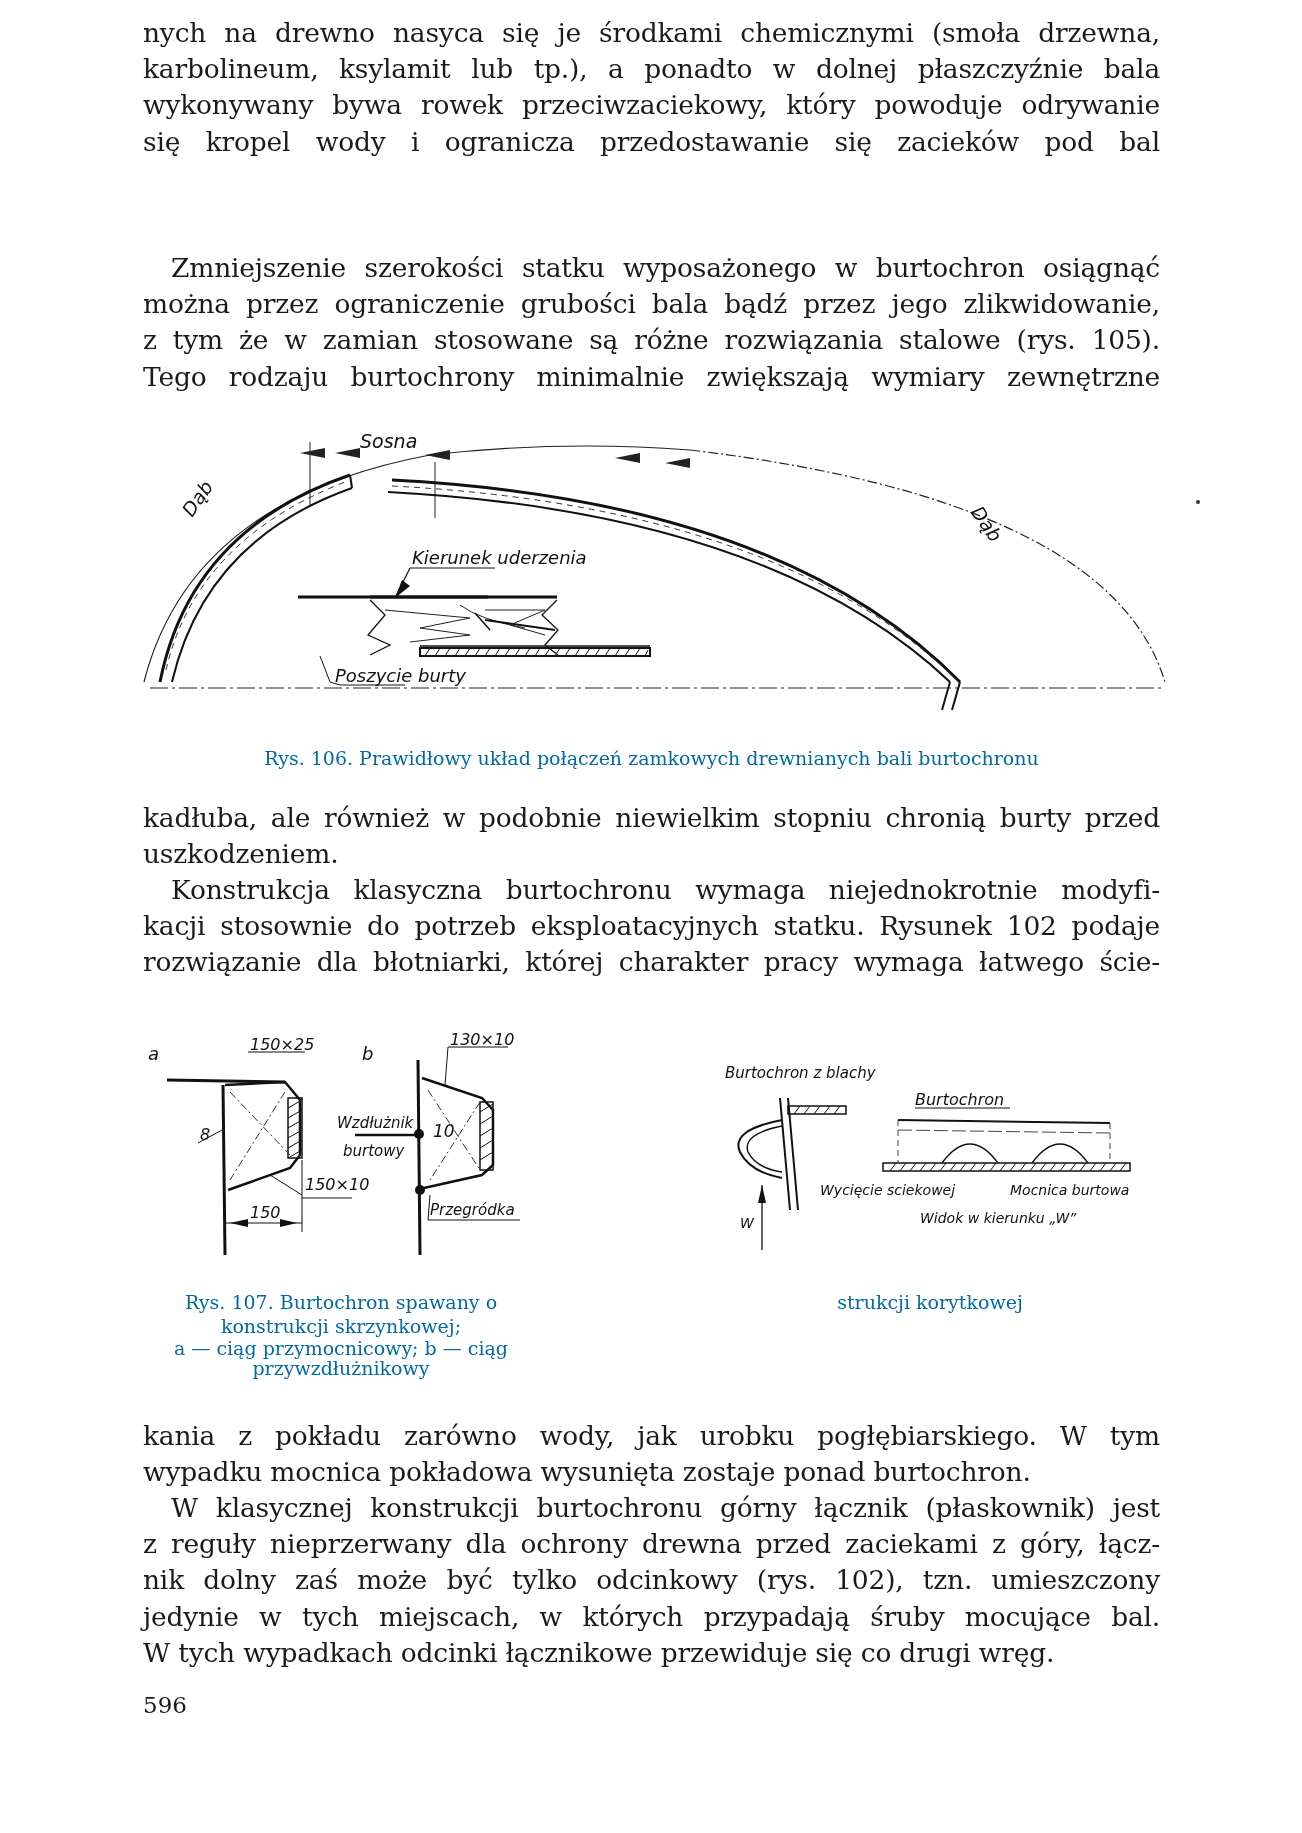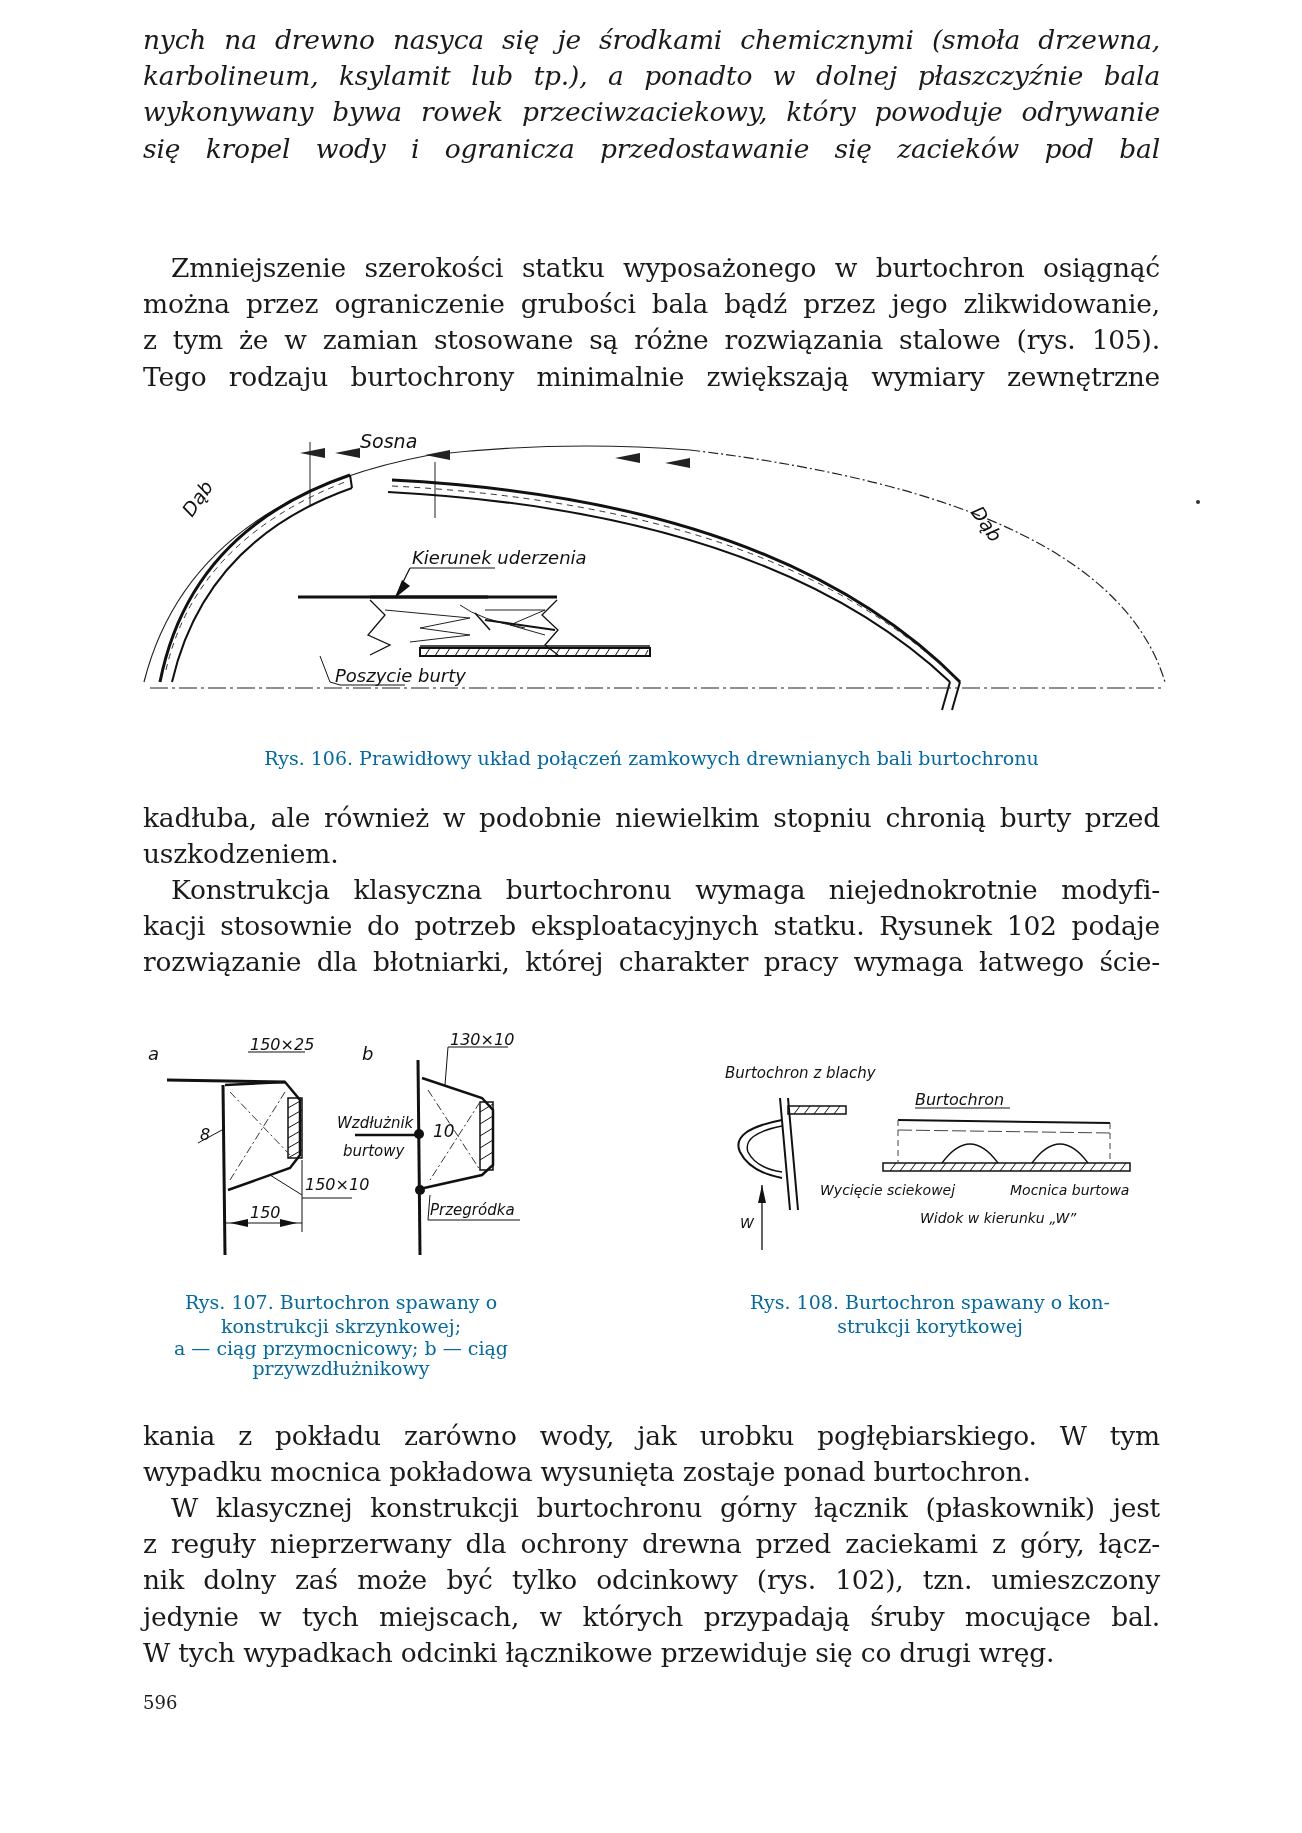--- a/index.html
+++ b/index.html
@@ -8,29 +8,29 @@
   .page { position: absolute; left: 0; top: 0; width: 1302px; height: 1833px; }
   .para { position: absolute; left: 143px; width: 1017px; font-size: 26.5px;
           line-height: 36.2px; text-align: justify; text-align-last: left; letter-spacing: -0.2px; }
   .para .line { display: block; text-align: justify; text-align-last: justify; white-space: nowrap; }
   .para .line.last { text-align-last: left; }
   .indent { padding-left: 28px; }
   .caption { position: absolute; font-size: 19px; line-height: 24px; color: #0369a1; text-align: center; }
   .caption-small { font-size: 19px; line-height: 20px; }
   .fig { position: absolute; }
   .fig svg text { font-family: "DejaVu Sans", "Liberation Sans", sans-serif; font-style: italic; fill: #111; }
-  .pagenum { position: absolute; left: 143px; top: 1692px; font-size: 18px; }
+  .pagenum { position: absolute; left: 143px; top: 1692px; font-size: 23px; }
   .stray-dot { position: absolute; width: 4px; height: 4px; background: #333; border-radius: 50%; }
 </style>
 </head>
 <body>
 
 <div class="page">
 
-  <div class="para" style="top:22px;font-style:italic;">
+  <div class="para" style="top:15px;">
     <span class="line">nych na drewno nasyca się je środkami chemicznymi (smoła drzewna,</span>
     <span class="line">karbolineum, ksylamit lub tp.), a ponadto w dolnej płaszczyźnie bala</span>
     <span class="line">wykonywany bywa rowek przeciwzaciekowy, który powoduje odrywanie</span>
     <span class="line">się kropel wody i ogranicza przedostawanie się zacieków pod bal</span>
   </div>
 
   <div class="para" style="top:250px;">
     <span class="line indent">Zmniejszenie szerokości statku wyposażonego w burtochron osiągnąć</span>
     <span class="line">można przez ograniczenie grubości bala bądź przez jego zlikwidowanie,</span>
     <span class="line">z tym że w zamian stosowane są różne rozwiązania stalowe (rys. 105).</span>
@@ -253,21 +253,20 @@
   </div>
 
   <div class="caption" style="left:141px; top:1290px; width:400px;">
     <div>Rys. 107. Burtochron spawany o</div>
     <div>konstrukcji skrzynkowej;</div>
     <div class="caption-small" style="font-style: normal;">a — ciąg przymocnicowy; b — ciąg</div>
     <div class="caption-small">przywzdłużnikowy</div>
   </div>
 
   <div class="caption" style="left:700px; top:1290px; width:460px;">
-    <div>Rys. 108. Burtochron spawany o kon-</div>
     <div>strukcji korytkowej</div>
   </div>
 
   <div class="para" style="top:1418px;">
     <span class="line">kania z pokładu zarówno wody, jak urobku pogłębiarskiego. W tym</span>
     <span class="line last">wypadku mocnica pokładowa wysunięta zostaje ponad burtochron.</span>
   </div>
 
   <div class="para" style="top:1490px;">
     <span class="line indent">W klasycznej konstrukcji burtochronu górny łącznik (płaskownik) jest</span>

